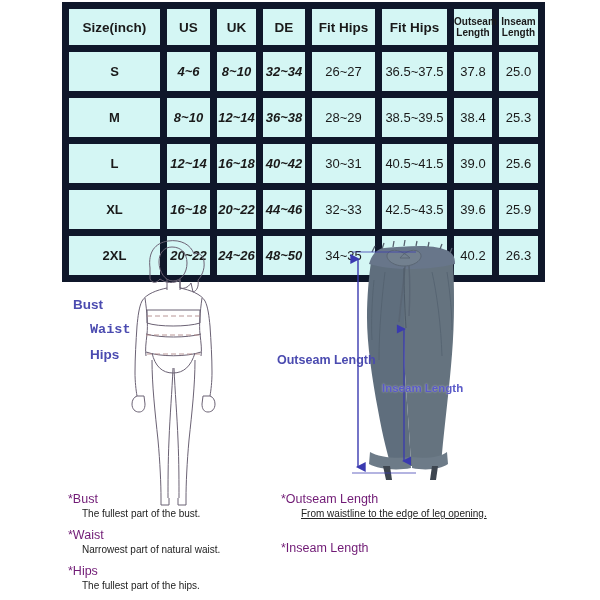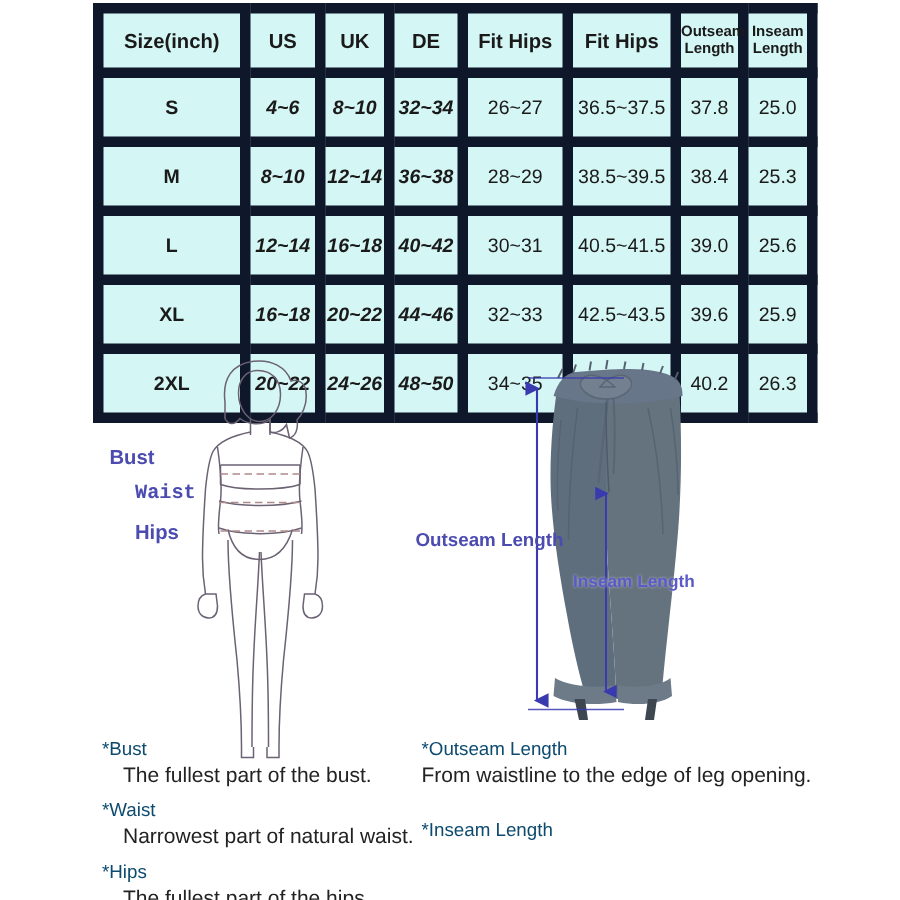--- a/index.html
+++ b/index.html
@@ -95,32 +95,32 @@
 
   
   .defs-col {
     position: absolute;
     font-size: 12.5px;
     color: #222222;
   }
   #defs-left  { left: 68px; top: 492px; width: 215px; }
   #defs-right { left: 281px; top: 492px; width: 300px; }
   .def-term {
-    color: #0c4a6e;
+    color: #701a75;
     font-size: 12.5px;
     margin: 0 0 2px 0;
     white-space: nowrap;
   }
   .def-desc {
     color: #222222;
-    font-size: 14px;
+    font-size: 10px;
     margin: 0 0 9px 14px;
     white-space: nowrap;
   }
-  #defs-right .def-desc { margin-bottom: 22px; margin-left: 0; }
+  #defs-right .def-desc { margin-bottom: 22px; margin-left: 20px; text-decoration: underline; }
 </style>
 </head>
 <body>
 
 <div id="size-table-wrap">
   <table class="size-table">
     <colgroup>
       <col class="c0">
         <col class="c1">
         <col class="c2">

